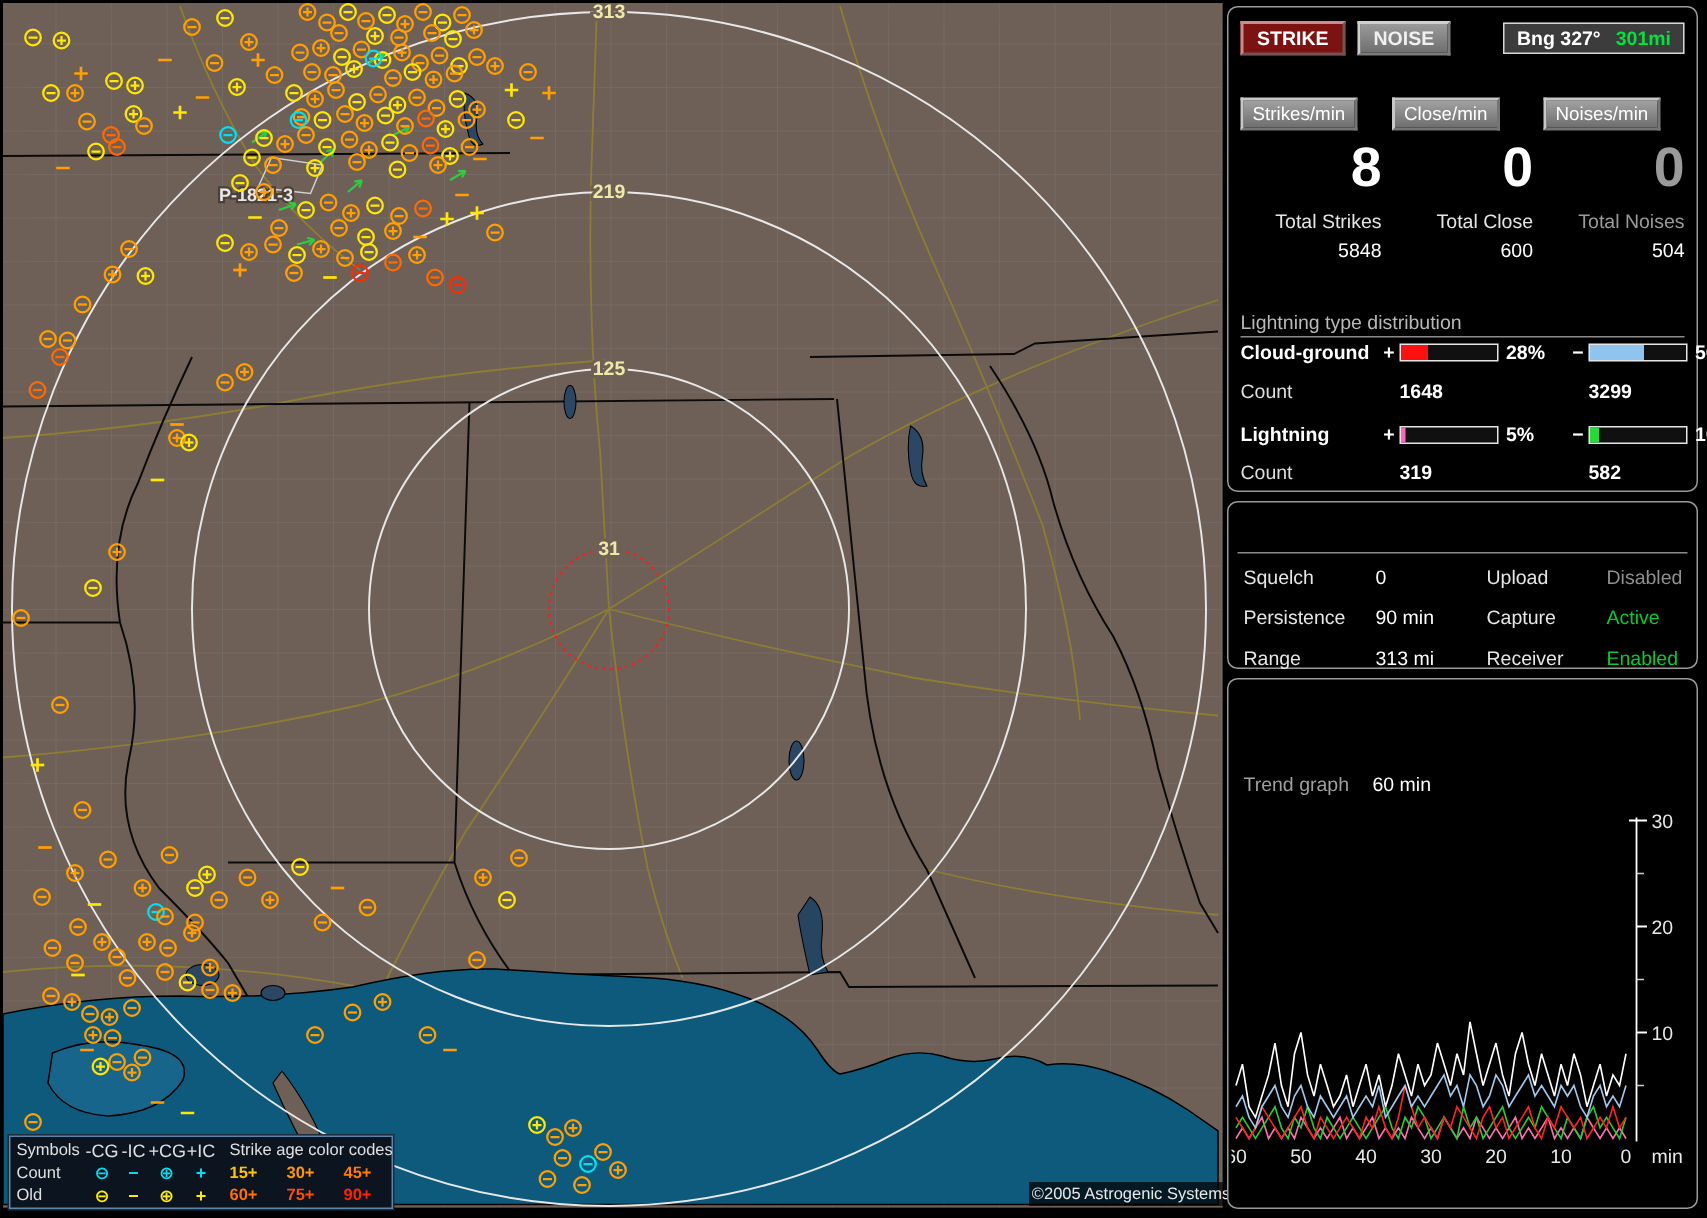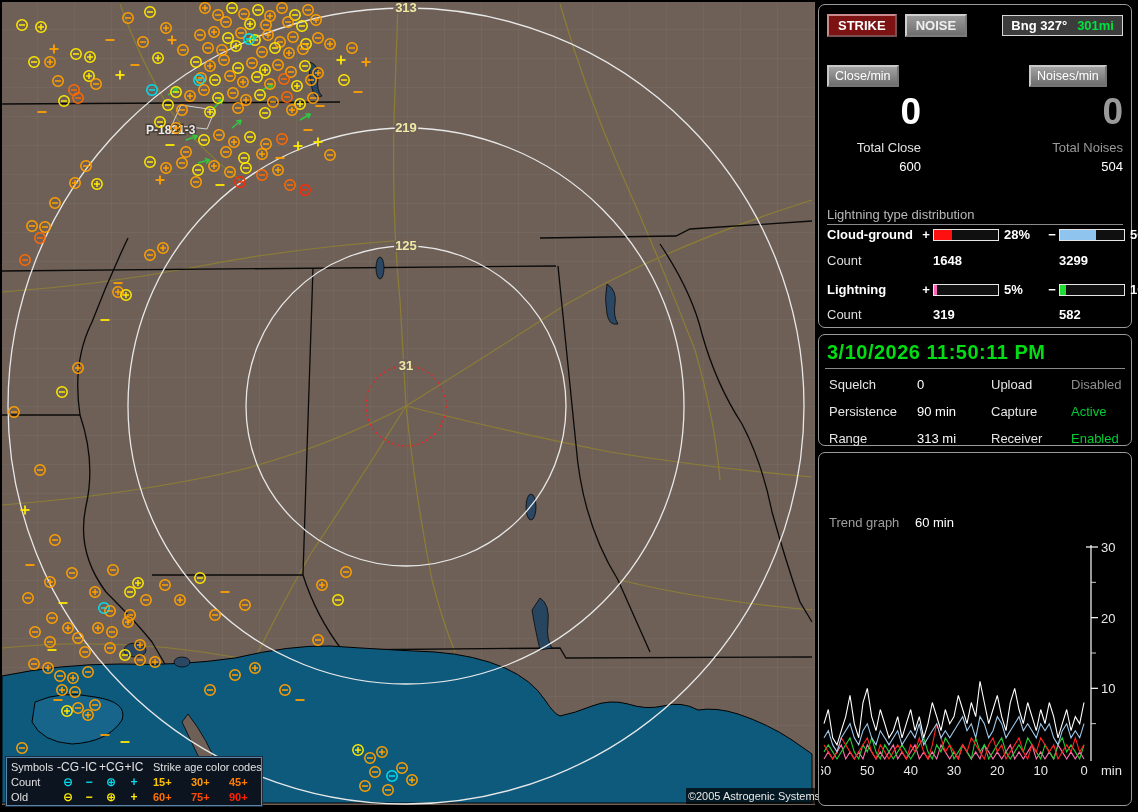--- a/index.html
+++ b/index.html
@@ -1135,20 +1135,26 @@
 
   <div id="box-top" class="panel-box">
     <div class="btnrow">
       <span class="btn strike">STRIKE</span>
       <span class="btn noise">NOISE</span>
       <span class="bng"><span>Bng 327°</span><span class="rng">301mi</span></span>
     </div>
 
     <div class="stats">
       <div class="stat-col">
+        <span class="stat-btn">Strikes/min</span>
+        <div class="stat-rate">8</div>
+        <div class="stat-total-l">Total Strikes</div>
+        <div class="stat-total-v">5848</div>
+      </div>
+      <div class="stat-col">
         <span class="stat-btn">Close/min</span>
         <div class="stat-rate">0</div>
         <div class="stat-total-l">Total Close</div>
         <div class="stat-total-v">600</div>
       </div>
       <div class="stat-col">
         <span class="stat-btn">Noises/min</span>
         <div class="stat-rate dim1">0</div>
         <div class="stat-total-l dim1">Total Noises</div>
         <div class="stat-total-v">504</div>
@@ -1198,21 +1204,20 @@
         <span></span>
       <span class="cntv">319</span>
         <span></span>
         <span></span>
       <span class="cntv">582</span>
         <span></span>
     </div>
   </div>
 
   <div id="box-mid" class="panel-box">
-    <div id="datetime">3/10/2026 11:50:11 PM</div>
     <div class="date-hr"></div>
     <div class="mid-grid" id="status-grid">
         <span class="lbl">Squelch</span>
         <span class="val">0</span>
         <span class="lbl">Upload</span>
         <span class="muted">Disabled</span>
         <span class="lbl">Persistence</span>
         <span class="val">90 min</span>
         <span class="lbl">Capture</span>
         <span class="ok">Active</span>

